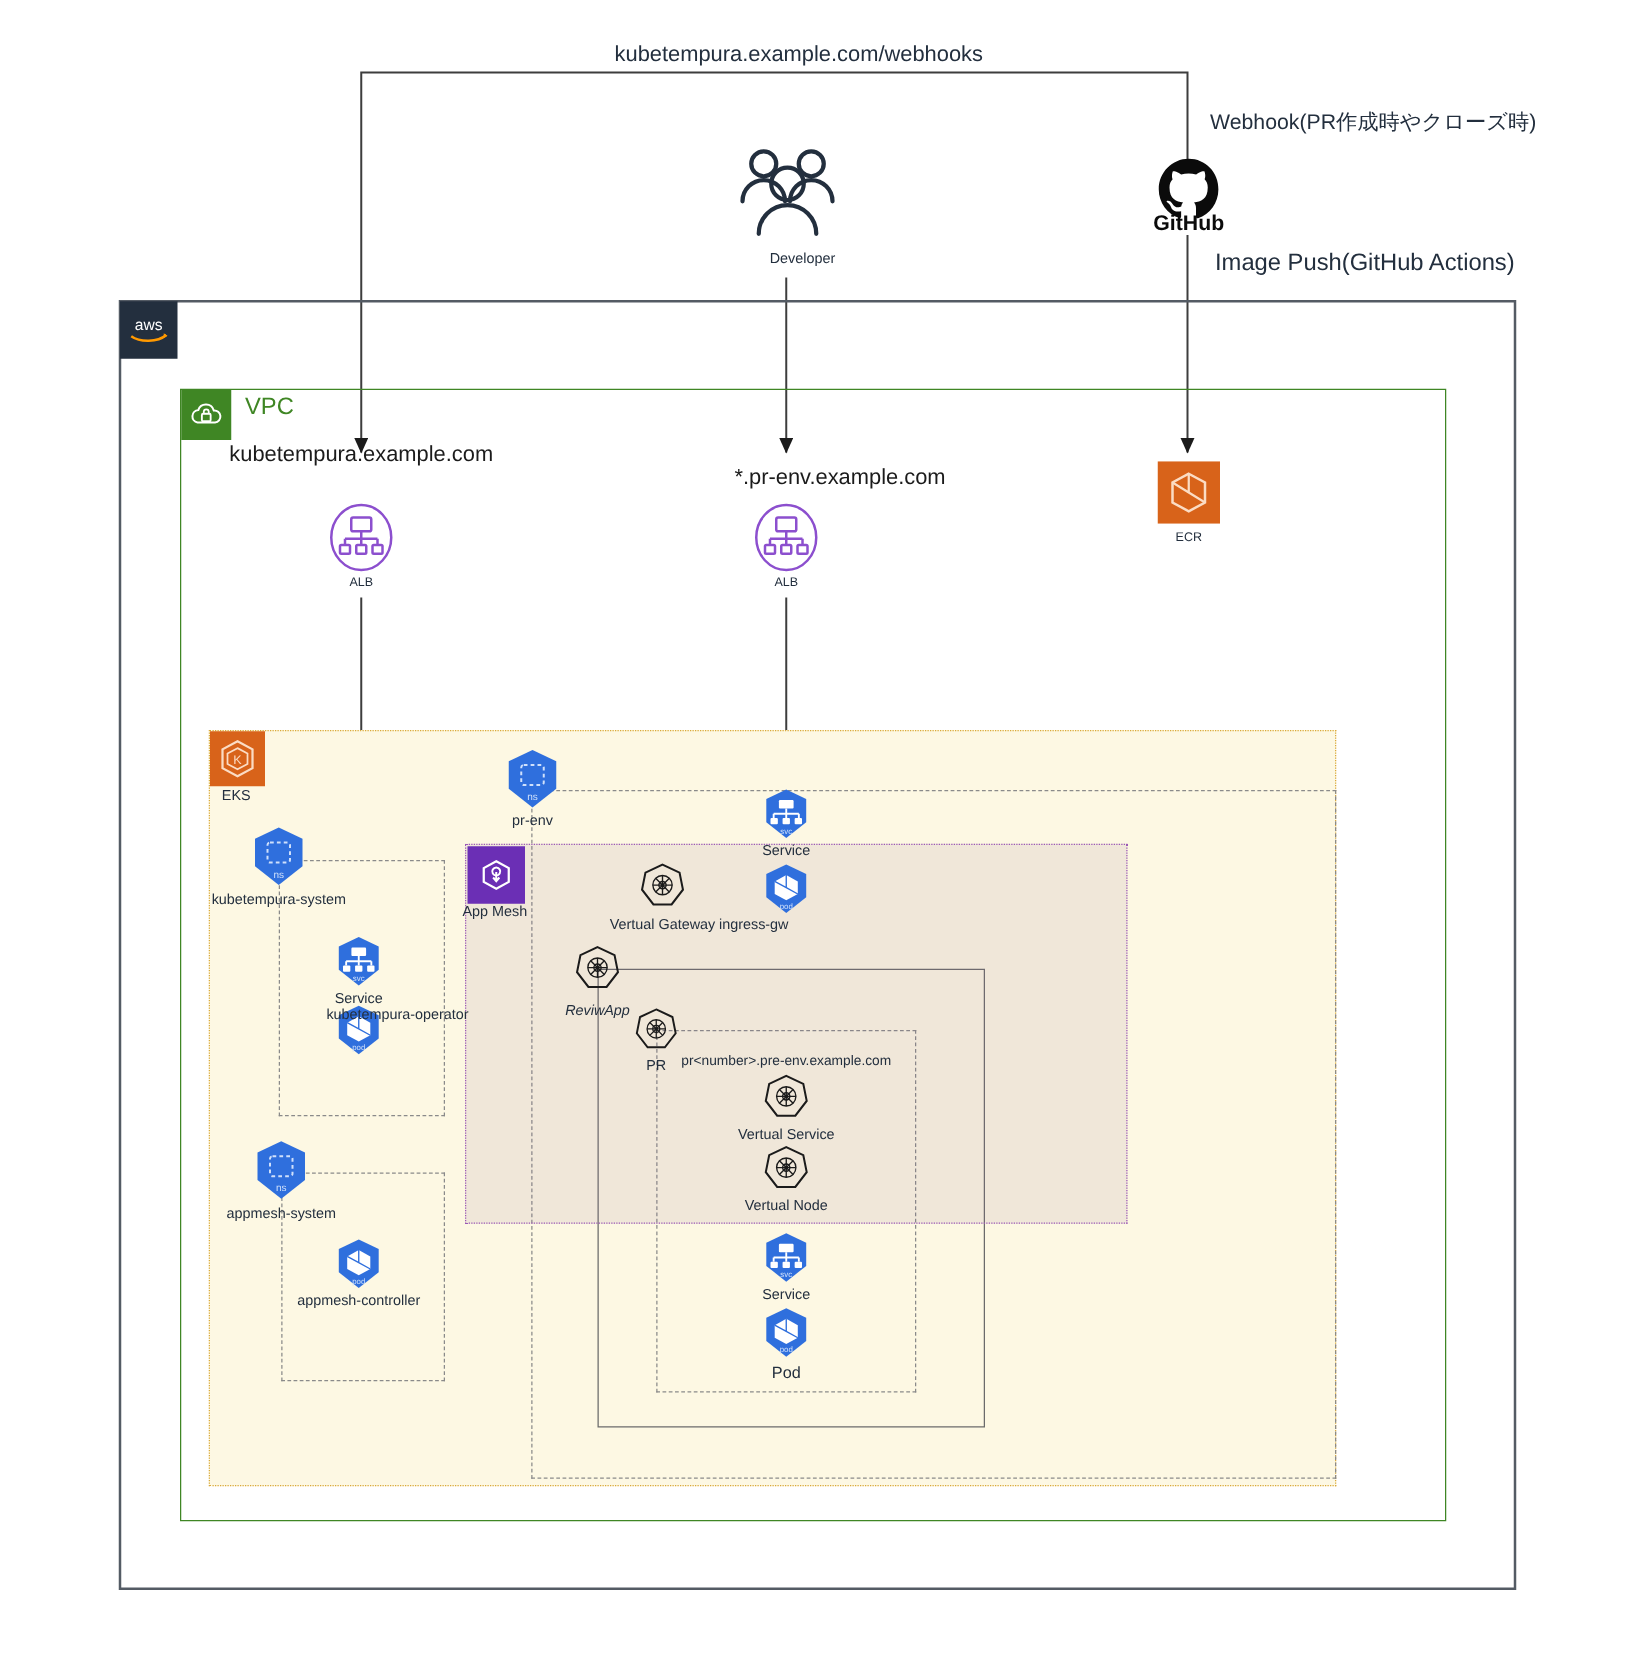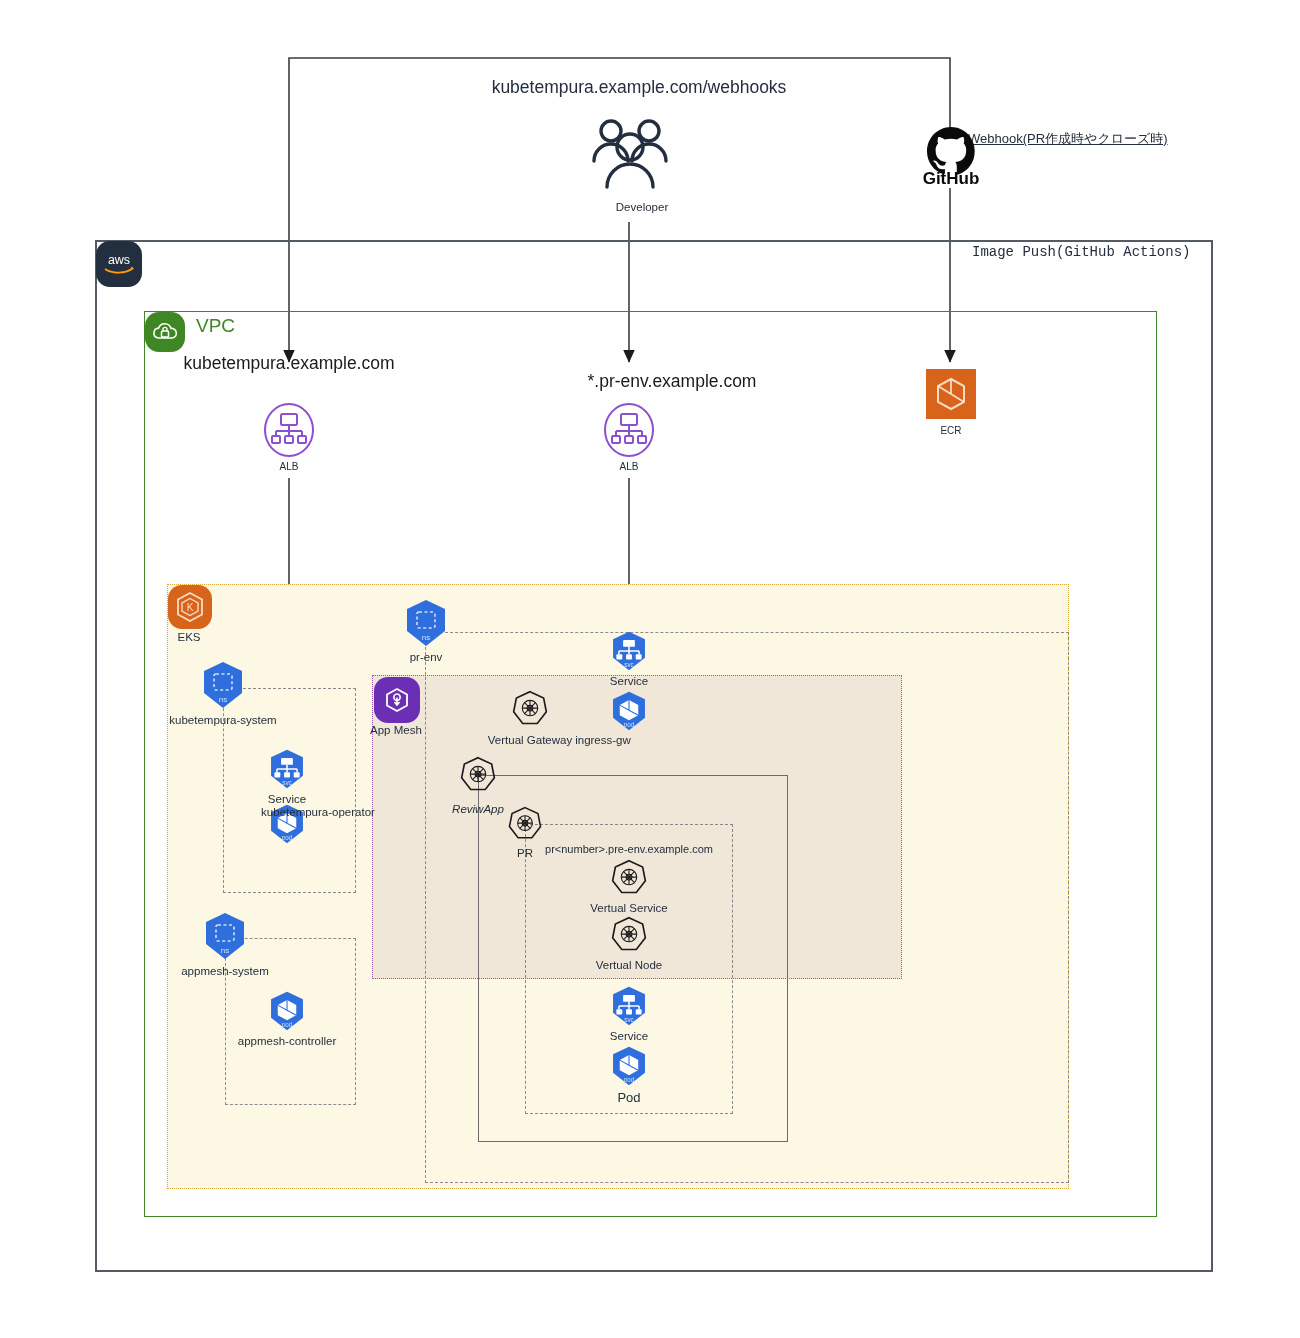--- a/index.html
+++ b/index.html
@@ -1,31 +1,31 @@
 <!DOCTYPE html>
 <html><head>
 <meta charset="utf-8">
 <style>
   html,body{margin:0;padding:0;background:#ffffff;}
   body{font-family:"Liberation Sans","DejaVu Sans",sans-serif;}
   #stage{position:relative;width:1300px;height:1338px;background:#fff;overflow:hidden;}
 
   .abs{position:absolute;}
-  .lbl{position:absolute;color:#232f3e;white-space:nowrap;margin-top:44px;}
+  .lbl{position:absolute;color:#232f3e;white-space:nowrap;}
   .ctr{transform:translateX(-50%);text-align:center;}
 
   
   .box-aws{position:absolute;border:2px solid #545b64;background:transparent;}
   .box-vpc{position:absolute;border:1.5px solid #3f8624;background:transparent;}
   .box-eks{position:absolute;border:1.5px dotted #d9a93a;background:#fdf8e3;}
   .box-mesh{position:absolute;border:1.5px dotted #9b59b6;background:rgba(141,99,135,0.11);}
   .box-plain{position:absolute;border:1px solid #6b6b6b;background:transparent;}
   .box-dash{position:absolute;border:1px dashed #8a8a8a;background:transparent;}
 
-  .badge{position:absolute;display:flex;align-items:center;justify-content:center;border-radius:14px;}
+  .badge{position:absolute;display:flex;align-items:center;justify-content:center;}
   .badge-aws{width:46px;height:46px;background:#232f3e;}
   .badge-vpc{width:40px;height:40px;background:#3f8624;}
   .badge-eks{width:44px;height:44px;background:#d8631a;}
   .badge-mesh{width:46px;height:46px;background:#6b2fb5;}
 
   .cap{position:absolute;font-size:11.5px;color:#232f3e;transform:translateX(-50%);white-space:nowrap;text-align:center;}
   .cap-sm{font-size:10px;}
   .cap-lg{font-size:13px;}
   .cap-left{transform:none;}
 
@@ -73,22 +73,22 @@
 
     <g stroke="#8a8a8a" stroke-width="1" fill="none" stroke-dasharray="3,3">
       <path d="M223,688 L353,688"></path>
       <path d="M225,938 L353,938"></path>
       <path d="M425,632 L1067,632"></path>
       <path d="M525,824 L730,824"></path>
     </g>
   </svg>
 
   <div class="lbl ctr" style="left:639px;top:33px;font-size:17.5px;">kubetempura.example.com/webhooks</div>
-  <div class="lbl" style="left:968px;top:86px;font-size:13px;text-decoration:underline;">Webhook(PR作成時やクローズ時)</div>
-  <div class="lbl" style="left:972px;top:200px;font-size:14px;font-family:Liberation Mono, monospace;">Image Push(GitHub Actions)</div>
+  <div class="lbl" style="left:968px;top:86px;font-size:17px;">Webhook(PR作成時やクローズ時)</div>
+  <div class="lbl" style="left:972px;top:200px;font-size:19px;">Image Push(GitHub Actions)</div>
 
   <div class="nodewrap" style="left:585px;top:115px;">
     <svg width="90" height="80" viewBox="0 0 90 80">
       <g fill="none" stroke="#232f3e" stroke-width="3.4" stroke-linecap="round" stroke-linejoin="round">
         <circle cx="26" cy="16" r="10"></circle>
         <path d="M9,46 a17,17 0 0 1 34,0"></path>
         <circle cx="64" cy="16" r="10"></circle>
         <path d="M47,46 a17,17 0 0 1 34,0"></path>
         <circle cx="45" cy="32" r="13"></circle>
         <path d="M22,72 a23,23 0 0 1 46,0"></path>

